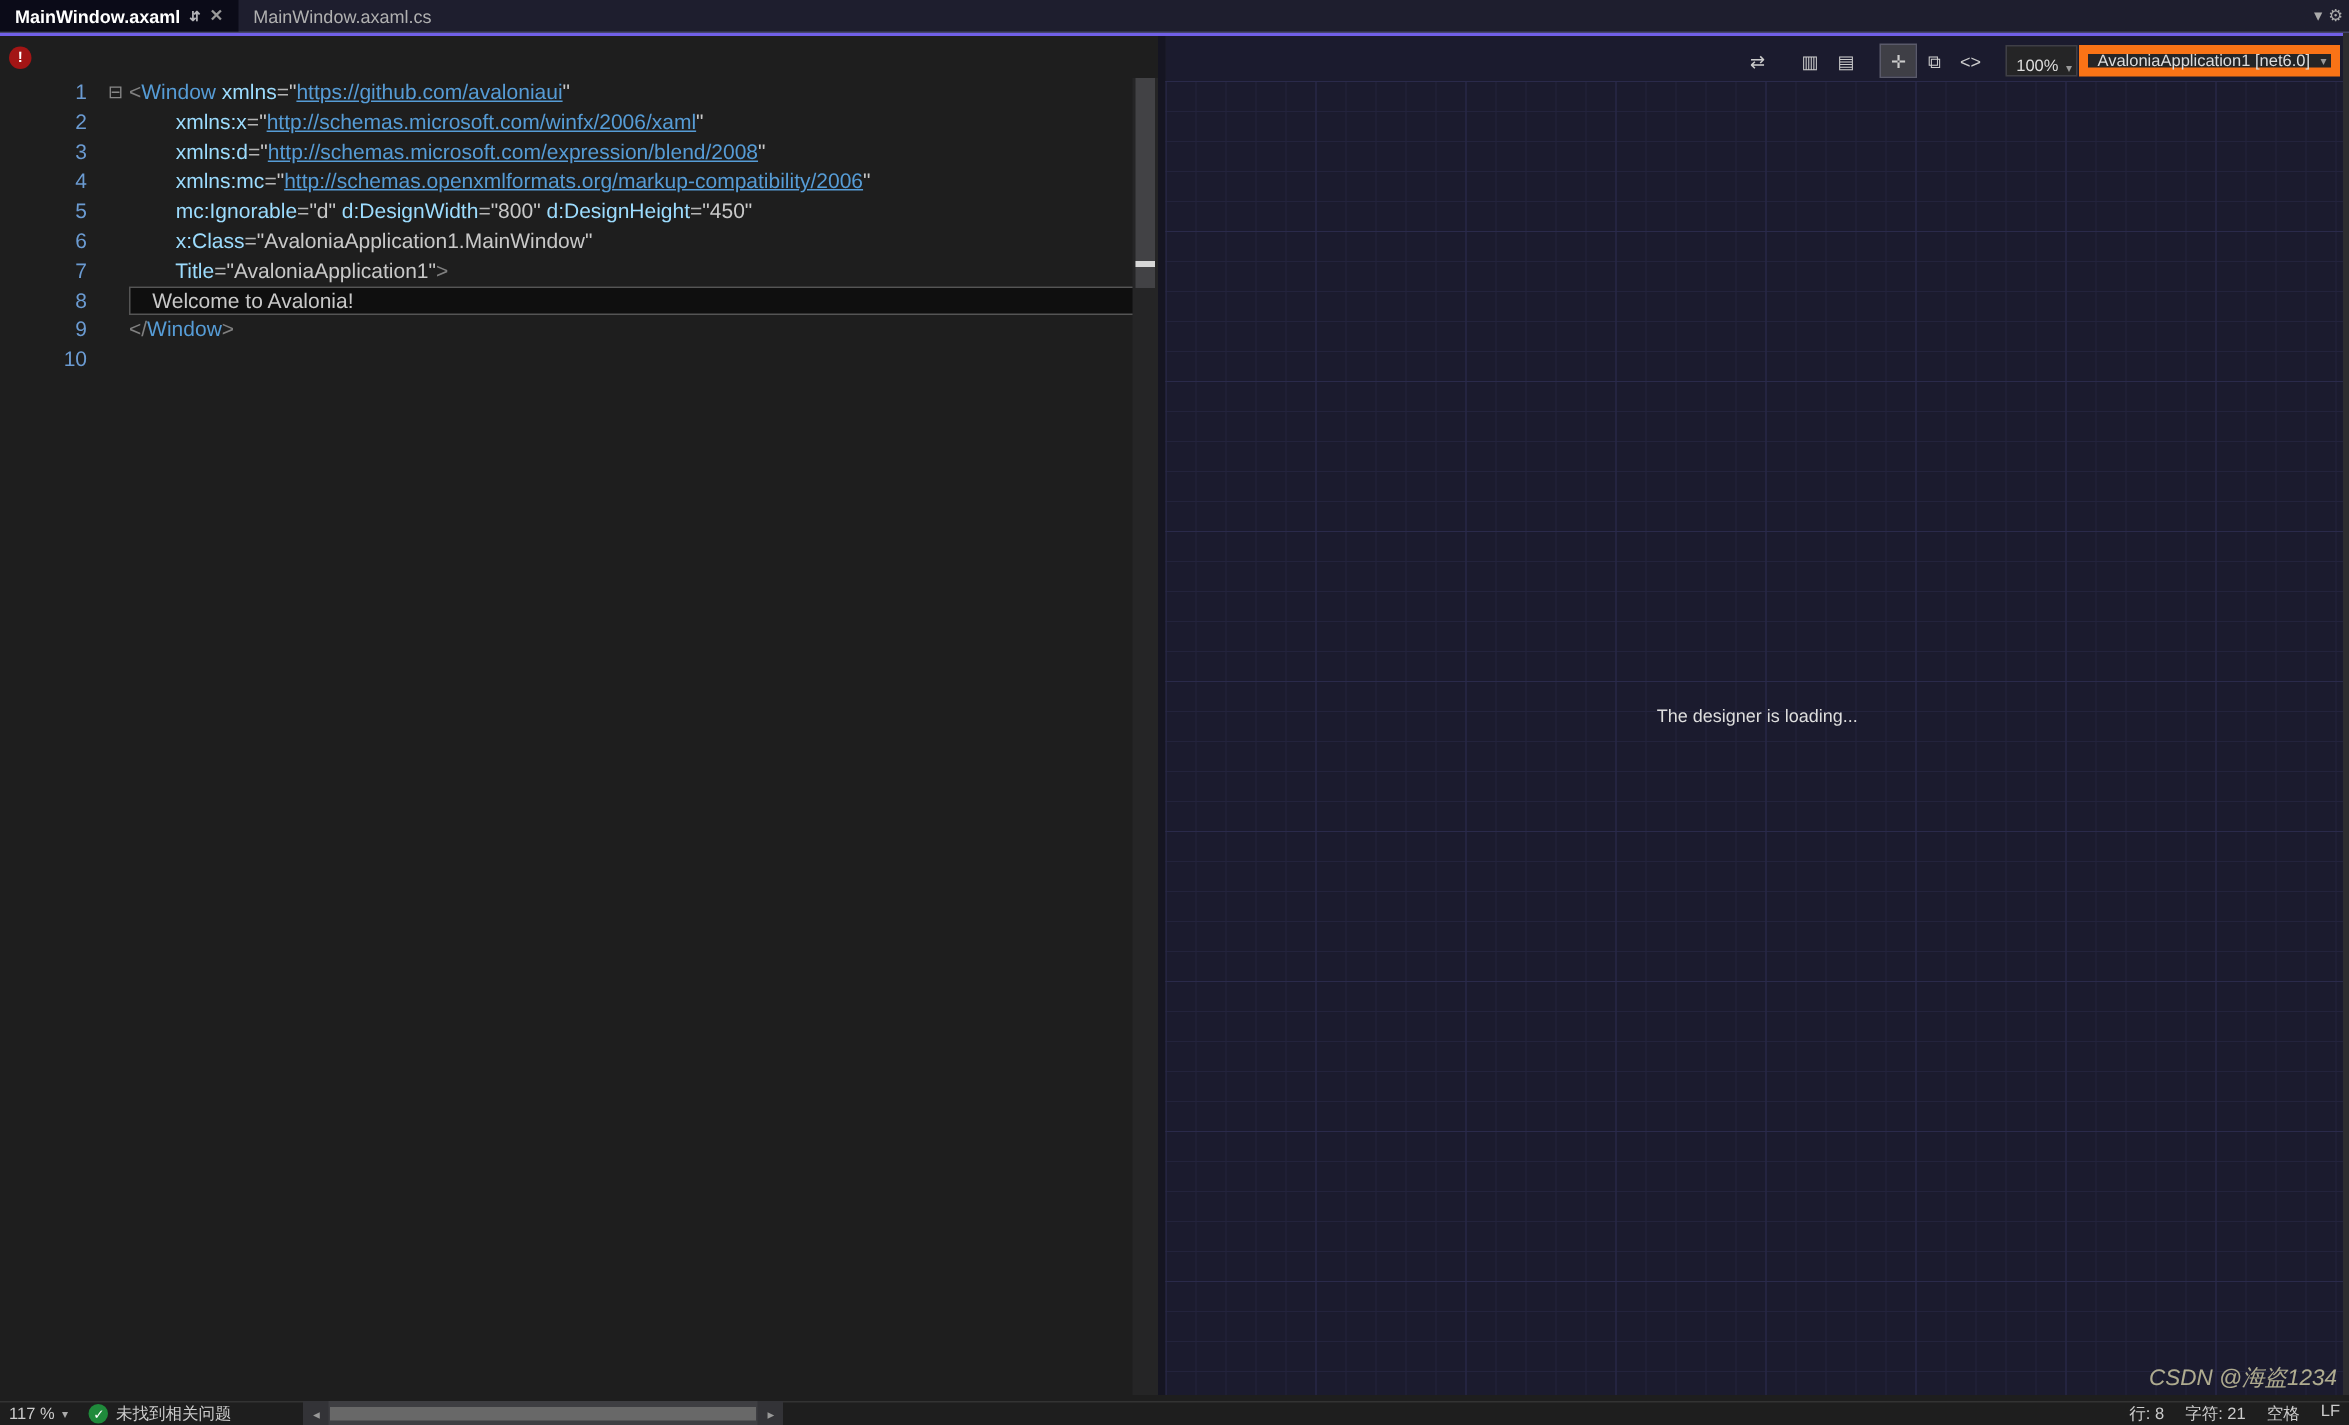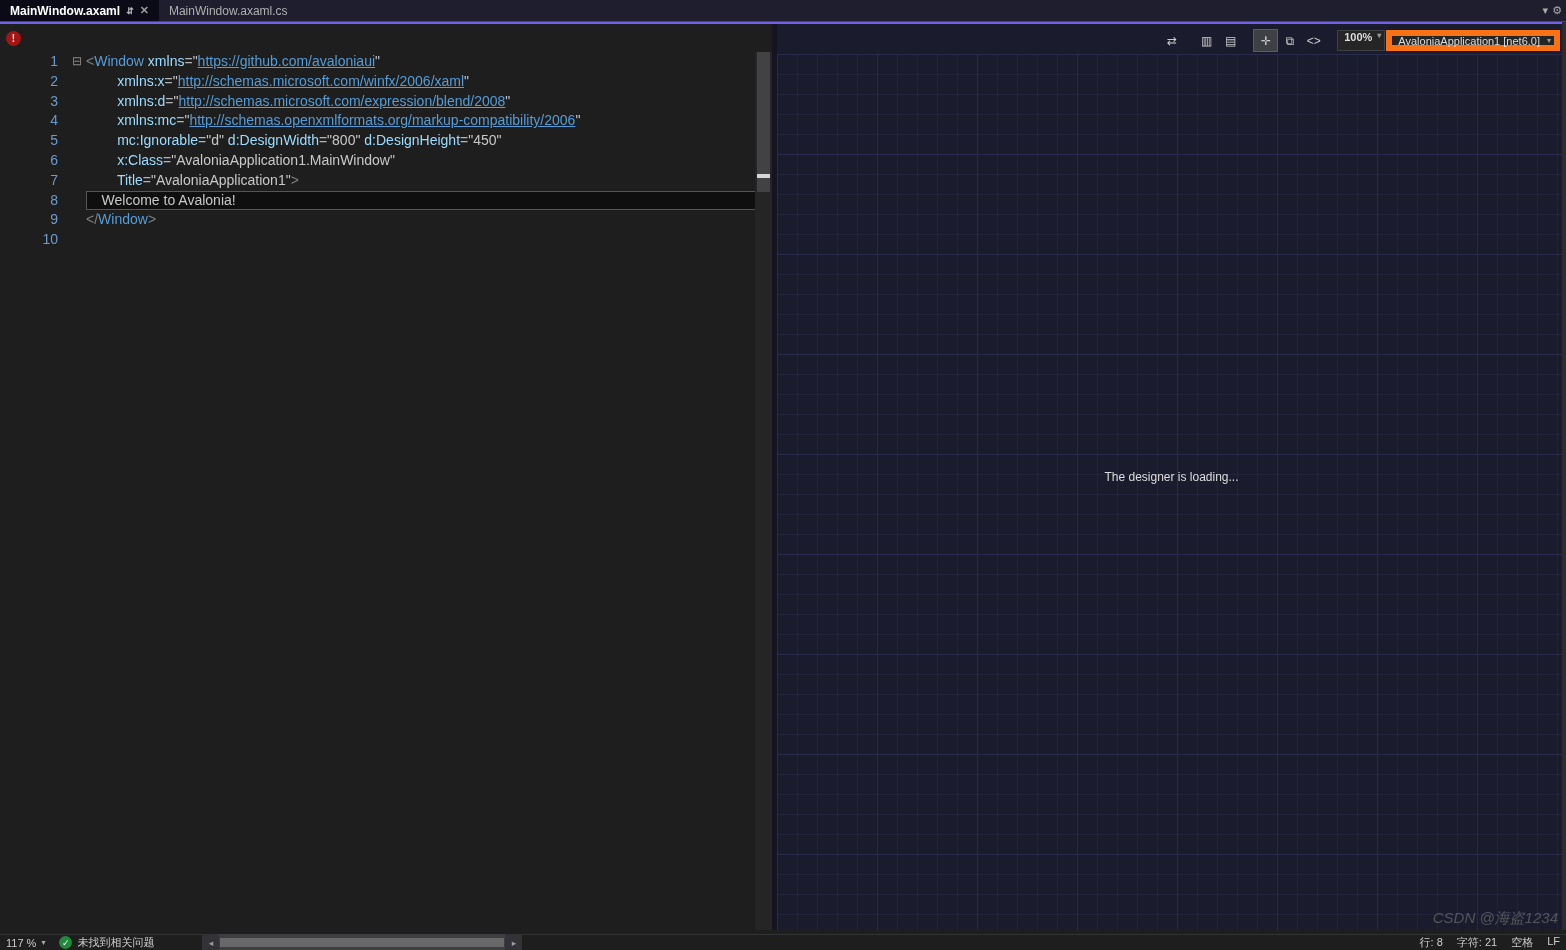--- a/index.html
+++ b/index.html
@@ -11,21 +11,21 @@
 .tab.active { background:#0b0b18; color:#fff; font-weight:600; }
 .tab-close { font-size:11px; color:#999; }
 .tab-right { margin-left:auto; display:flex; gap:4px; padding-right:4px; }
 .gear-icon, .chev-icon { font-size:11px; color:#aaa; cursor:pointer; }
 
 
 .designer-toolbar { position:absolute; top:28px; right:6px; height:25px; display:flex; align-items:center; gap:1px; z-index:5; }
 .tbtn { width:23px; height:21px; display:flex; align-items:center; justify-content:center; color:#ccc; font-size:12px; cursor:pointer; }
 .tbtn.sel { background:#3f3f46; outline:1px solid #5a5a6a; }
 .tsep { width:10px; }
-.zoom-box { height:21px; background:#252526; border:1px solid #3f3f46; font-size:11px; padding:0 12px 0 6px; display:flex; align-items:flex-start; position:relative; color:#ddd; cursor:pointer;font-weight:bold; }
+.zoom-box { height:21px; background:#252526; border:1px solid #3f3f46; font-size:11px; padding:0 12px 0 6px; display:flex; align-items:flex-end; position:relative; color:#ddd; cursor:pointer; }
 .zoom-box::after{ content:"▾"; position:absolute; right:3px; font-size:8px; color:#999; }
 .config-box { height:21px; background:#252526; border:6px solid #f97316; font-size:11px; padding:0 14px 0 6px; display:flex; align-items:center; position:relative; color:#ddd; cursor:pointer; }
 .config-box::after{ content:"▾"; position:absolute; right:3px; font-size:8px; color:#999; }
 
 .error-dot { position:absolute; left:6px; top:31px; width:15px; height:15px; border-radius:50%; background:#a31515; display:flex; align-items:center; justify-content:center; color:#fff; font-size:10px; font-weight:bold; z-index:4;}
 
 
 .workspace { position:absolute; top:22px; left:0; right:0; bottom:20px; display:flex; border-top:2px solid #7160e8; }
 .editor-pane { width:772px; position:relative; background:#1e1e1e; display:flex; flex-direction:column; }
 .designer-pane { flex:1; position:relative; background:#1b1b2e; }
@@ -71,21 +71,21 @@
 
 
 .splitter { width:5px; background:#151522; cursor:ew-resize; }
 
 
 .status-bar { position:absolute; left:0; right:0; bottom:0; height:16px; background:#1e1e1e; display:flex; align-items:center; font-size:11px; color:#ccc; padding:0 6px; gap:14px; border-top:1px solid #333; }
 .sb-ok { width:13px; height:13px; border-radius:50%; background:#1f8a3b; color:#fff; font-size:9px; display:flex; align-items:center; justify-content:center; }
 .sb-group { display:flex; align-items:center; gap:5px; }
 .sb-right { margin-left:auto; display:flex; gap:14px; }
 .sb-chev{font-size:8px;color:#aaa;}
-.watermark { position:absolute; right:8px; bottom:22px; font-size:15px; color:#737373; opacity:.65; font-style:italic; pointer-events:none; }
+.watermark { position:absolute; right:8px; bottom:22px; font-size:15px; color:#fef9c3; opacity:.65; font-style:italic; pointer-events:none; }
 
 
 .rightstrip { position:absolute; top:22px; right:0; width:4px; bottom:20px; background:#2d2d30; }
 </style>
 </head>
 <body>
 
 <div class="tab-strip">
   <div class="tab active">
     <span>MainWindow.axaml</span>

